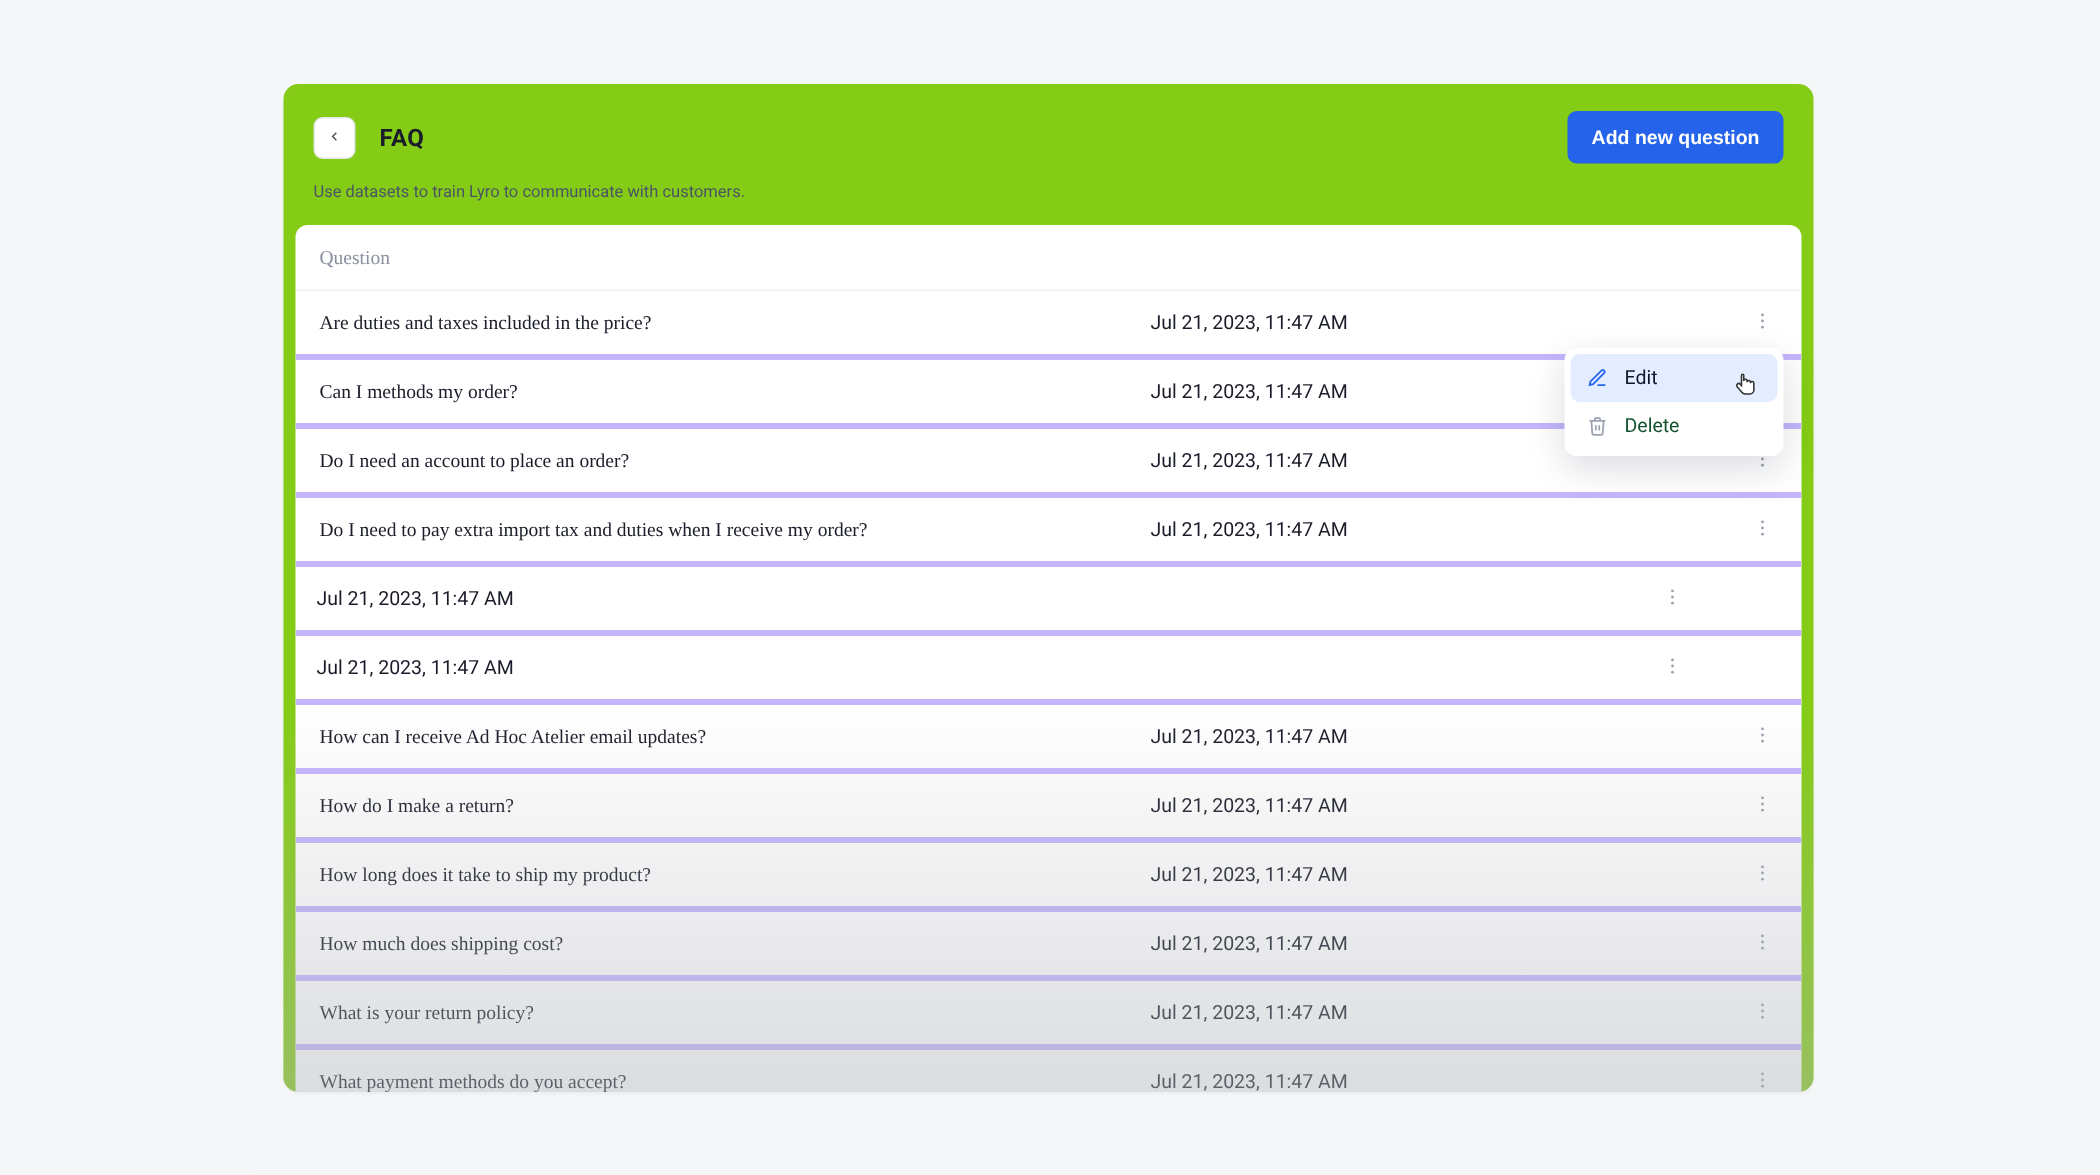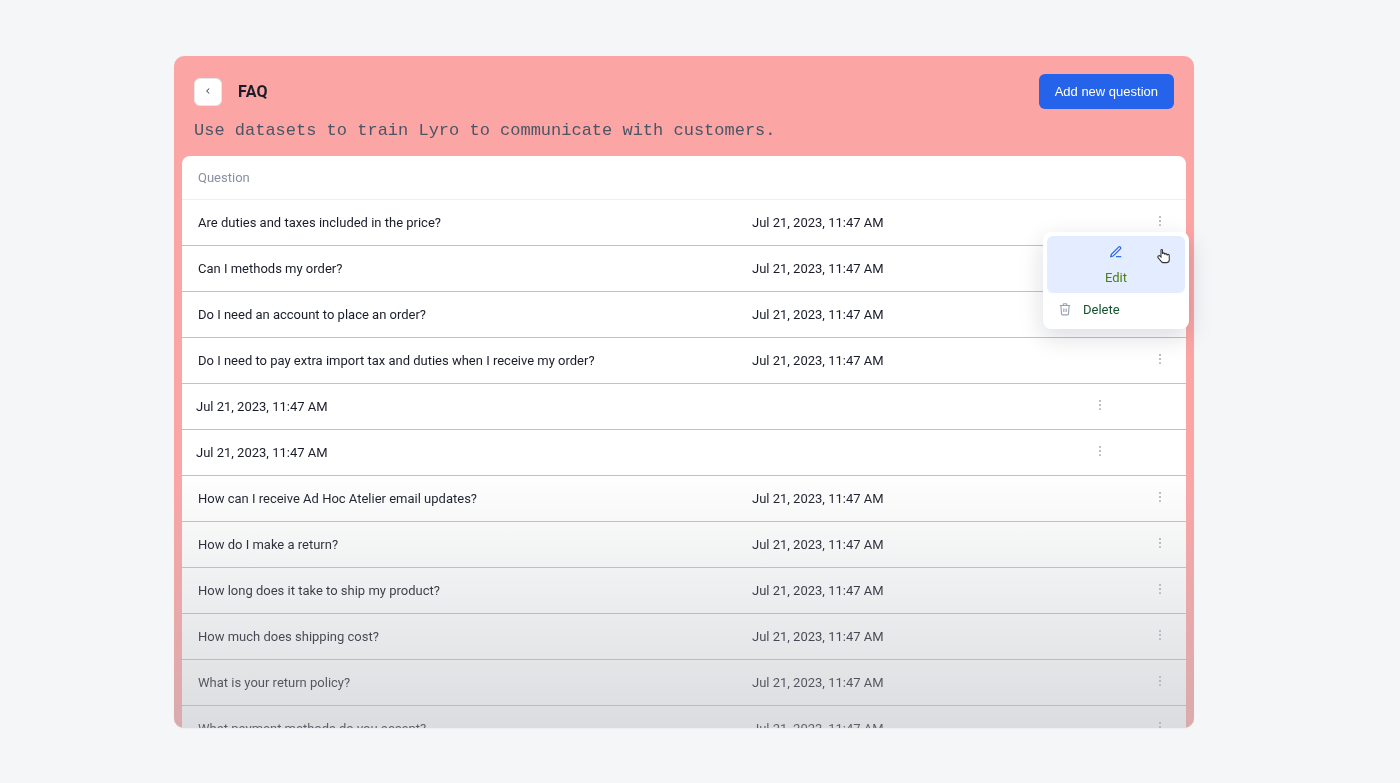--- a/index.html
+++ b/index.html
@@ -6,25 +6,25 @@
   body {
     font-family: -apple-system, BlinkMacSystemFont, "Segoe UI", Roboto, "Helvetica Neue", Arial, sans-serif;
     background: #f5f6f8;
     width: 1400px;
     height: 783px;
     overflow: hidden;
     color: #1a1d29;
   }
   .card {
     position: absolute;
-    left: 174px;
+    left: 189px;
     top: 56px;
     width: 1020px;
     height: 672px;
-    background: #fca5a5;
+    background: #84cc16;
     border-radius: 10px;
     box-shadow: 0 1px 2px rgba(0,0,0,0.04);
     overflow: hidden;
   }
   .card-header {
     padding: 18px 20px 0 20px;
     display: flex;
     align-items: center;
     justify-content: space-between;
   }
@@ -40,26 +40,26 @@
   }
   .page-title { font-size: 16px; font-weight: 700; letter-spacing: 0.3px; color: #1a1d29; }
   .add-btn {
     background: #2563eb;
     color: #fff;
     border: none;
     border-radius: 6px;
     padding: 10px 16px;
     font-size: 13px;
     cursor: pointer;
+    font-weight: bold;
   }
   .subtitle {
     padding: 12px 20px 16px 20px;
-    font-size: 17px;
+    font-size: 11px;
     color: #4b5565;
-    font-family: Liberation Mono, monospace;
   }
   .table {
     margin: 0 8px;
     background: #fff;
     border-radius: 8px;
     overflow: hidden;
   }
   .thead, .trow {
     display: grid;
     grid-template-columns: 1fr 360px 60px;
@@ -67,25 +67,25 @@
     padding: 0 14px;
   }
   .thead {
     height: 44px;
     color: #8a90a0;
     font-size: 13px;
     border-bottom: 1px solid #eef0f3;
   }
   .trow {
     height: 46px;
-    border-bottom: 1px solid #c4b5fd;
+    border-bottom: 4px solid #c4b5fd;
     font-size: 13px;
     color: #1a1d29;
   }
-  .col-q { padding-left: 2px; }
+  .col-q { padding-left: 2px; font-family: Liberation Serif, serif; }
   .col-date { color: #1a1d29; }
   .col-act { display: flex; justify-content: flex-end; }
   .dots-btn {
     width: 24px; height: 24px;
     background: transparent; border: none;
     color: #9aa1af; cursor: pointer;
     display: flex; align-items: center; justify-content: center;
     border-radius: 4px;
   }
   .dots-btn svg { pointer-events: none; }
@@ -103,21 +103,21 @@
     padding: 4px;
   }
   .ctx-item {
     display: flex; align-items: center; gap: 10px;
     padding: 8px 10px;
     font-size: 13px;
     color: #14532d;
     border-radius: 6px;
     cursor: pointer;
   }
-  .ctx-item.hovered { background: #e3edff; color: #4d7c0f; flex-direction: column; }
+  .ctx-item.hovered { background: #e3edff; color: #0f172a; }
   .ctx-icon { width: 16px; height: 16px; display:flex; align-items:center; justify-content:center; }
   .ctx-edit-icon { color: #2563eb; }
   .ctx-del-icon { color: #9aa1af; }
 
   
   .cursor {
     position: absolute;
     left: 1155px; top: 247px;
     z-index: 20;
     color: #333;

